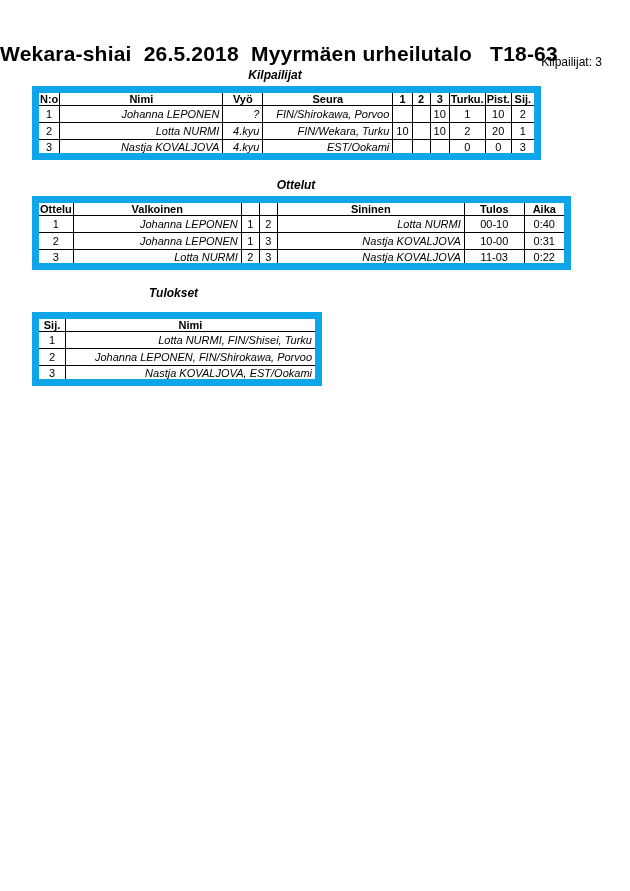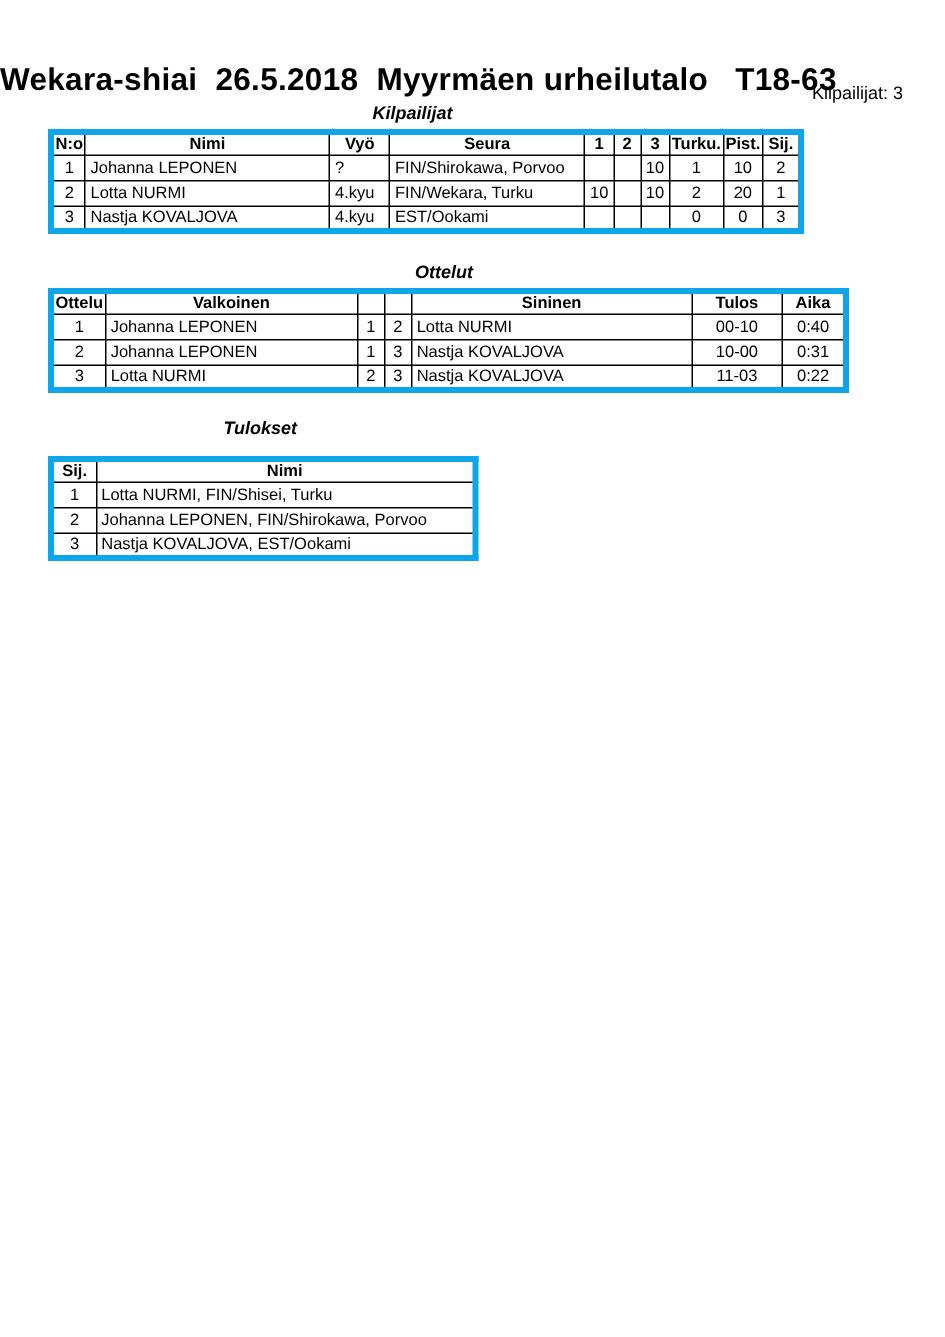--- a/index.html
+++ b/index.html
@@ -32,39 +32,39 @@
     font-size: 12px;
     text-align: center;
     font-style: italic;
   }
   .hw1 { width: 486px; margin: 2px 0 0 32px; }
   .hw2 { width: 528px; margin: 18px 0 0 32px; }
   .hw3 { width: 283px; margin: 16px 0 12px 32px; }
   table {
     border-collapse: collapse;
     table-layout: fixed;
-    border: 4px solid #0ea5e9;
+    border: 7px solid #0ea5e9;
     margin-left: 32px;
     margin-top: 4px;
   }
   td, th {
     border: 1px solid #000;
     font-size: 11px;
     padding: 0 3px;
     height: 17px;
     overflow: hidden;
     white-space: nowrap;
   }
   th {
     font-weight: bold;
     text-align: center;
     height: 15px;
     padding: 0 1px;
   }
-  .al { text-align: left; }
+  .al { text-align: right; font-style: italic; }
   .ac { text-align: center; }
 </style>
 </head>
 <body>
 
 <div class="doc-title">Wekara-shiai  26.5.2018  Myyrmäen urheilutalo   T18-63</div>
 <div class="competitors-count">Kilpailijat: 3</div>
 
 <div class="section-heading hw1">Kilpailijat</div>
 <table>

